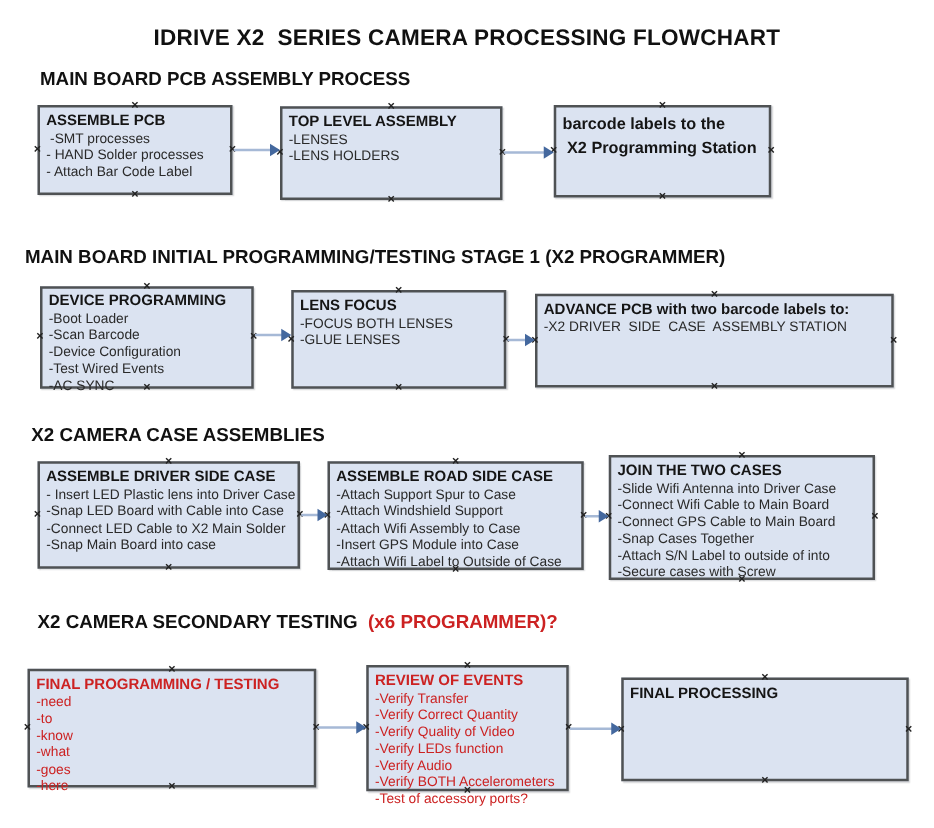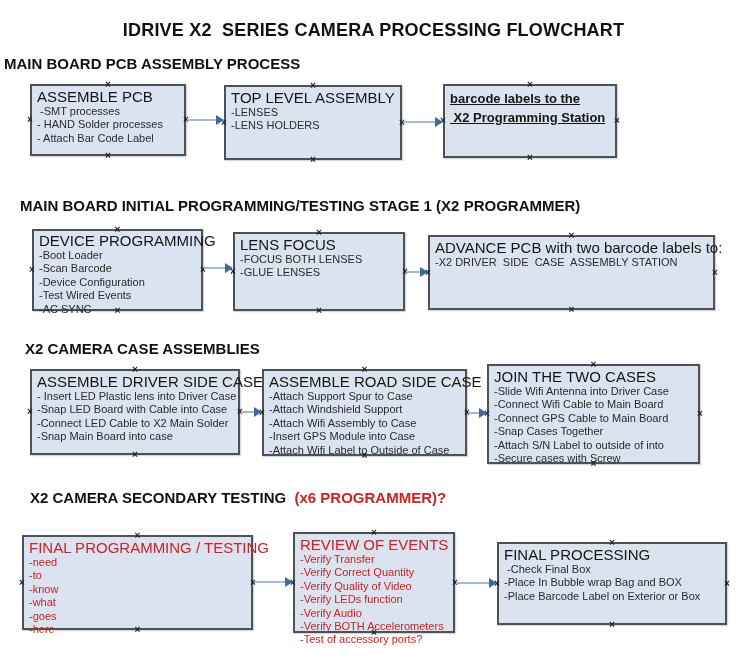--- a/index.html
+++ b/index.html
@@ -15,28 +15,28 @@
   .sec-heading {
     position:absolute; font-size:15px; font-weight:bold; color:#111; white-space:pre;
   }
   .sec-heading .red-part { color:#cc2222; }
   .fbox {
     position:absolute; background:#dbe3f1; border:2px solid #4f5254;
     box-sizing:border-box; padding:3px 0 0 5px; overflow:visible;
     box-shadow:1px 1px 1px rgba(90,95,105,0.25);
   }
   .fbox .btitle {
-    font-size:15px; font-weight:normal; color:#151515; line-height:15px;
+    font-size:12px; font-weight:bold; color:#151515; line-height:15px;
     white-space:pre; margin-bottom:1px;
   }
   .fbox .bline {
     font-size:11px; color:#2a2a2a; line-height:13.4px; white-space:pre;
   }
   .fbox.red .btitle, .fbox.red .bline { color:#cc2222; }
-  .fbox.allbold .bline { font-size:13px; font-weight:bold; color:#151515; line-height:19px;text-decoration:underline; }
+  .fbox.allbold .bline { font-size:13px; font-weight:bold; color:#151515; line-height:19px; }
   .fbox.allbold .btitle { line-height:19px; margin-bottom:0; }
   .handle {
     position:absolute; font-size:10px; font-weight:bold; color:#222;
     line-height:10px; width:10px; height:10px; text-align:center; pointer-events:none;
   }
   .handle.ht { left:50%; top:-6px; margin-left:-5px; }
   .handle.hb { left:50%; bottom:-7px; margin-left:-5px; }
   .handle.hl { left:-7px; top:50%; margin-top:-5px; }
   .handle.hr { right:-7px; top:50%; margin-top:-5px; }
   .arrow { position:absolute; height:10px; }
@@ -47,21 +47,21 @@
     border-left:8px solid #44689e;
   }
 </style>
 </head>
 <body>
 
 <div class="canvas">
 
   <div class="page-title">IDRIVE X2  SERIES CAMERA PROCESSING FLOWCHART</div>
 
-  <div class="sec-heading" style="left:4px; top:55px;">MAIN BOARD PCB ASSEMBLY PROCESS</div>
+  <div class="sec-heading" style="left:32px; top:55px;">MAIN BOARD PCB ASSEMBLY PROCESS</div>
 
   <div class="fbox" style="left:30px; top:84px; width:156px; height:72px;">
     <div class="btitle">ASSEMBLE PCB</div>
     <div>
         <div class="bline"> -SMT processes</div>
         <div class="bline">- HAND Solder processes</div>
         <div class="bline">- Attach Bar Code Label</div>
       </div>
   <span class="handle ht">×</span>
       <span class="handle hb">×</span>
@@ -236,25 +236,20 @@
         <div class="bline">-Test of accessory ports?</div>
       </div>
   <span class="handle ht">×</span>
       <span class="handle hb">×</span>
       <span class="handle hl">×</span>
       <span class="handle hr">×</span>
     </div>
 
   <div class="fbox" style="left:497px; top:542px; width:230px; height:83px;">
     <div class="btitle">FINAL PROCESSING</div>
-    <div>
-        <div class="bline"> -Check Final Box</div>
-        <div class="bline">-Place In Bubble wrap Bag and BOX</div>
-        <div class="bline">-Place Barcode Label on Exterior or Box</div>
-      </div>
   <span class="handle ht">×</span>
       <span class="handle hb">×</span>
       <span class="handle hl">×</span>
       <span class="handle hr">×</span>
     </div>
 
   <div class="arrow" style="left:254px; top:577px; width:39px;">
     <span class="shaft"></span>
     <span class="head"></span>
   </div>

